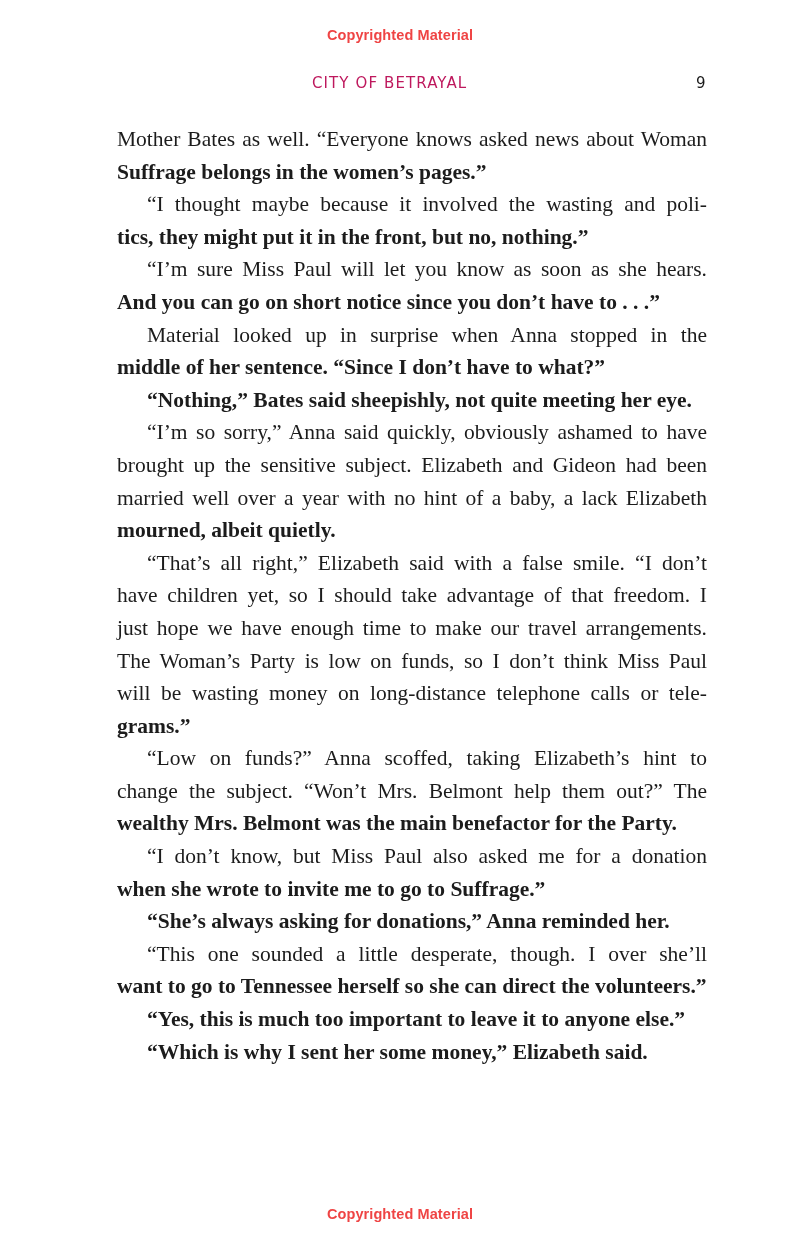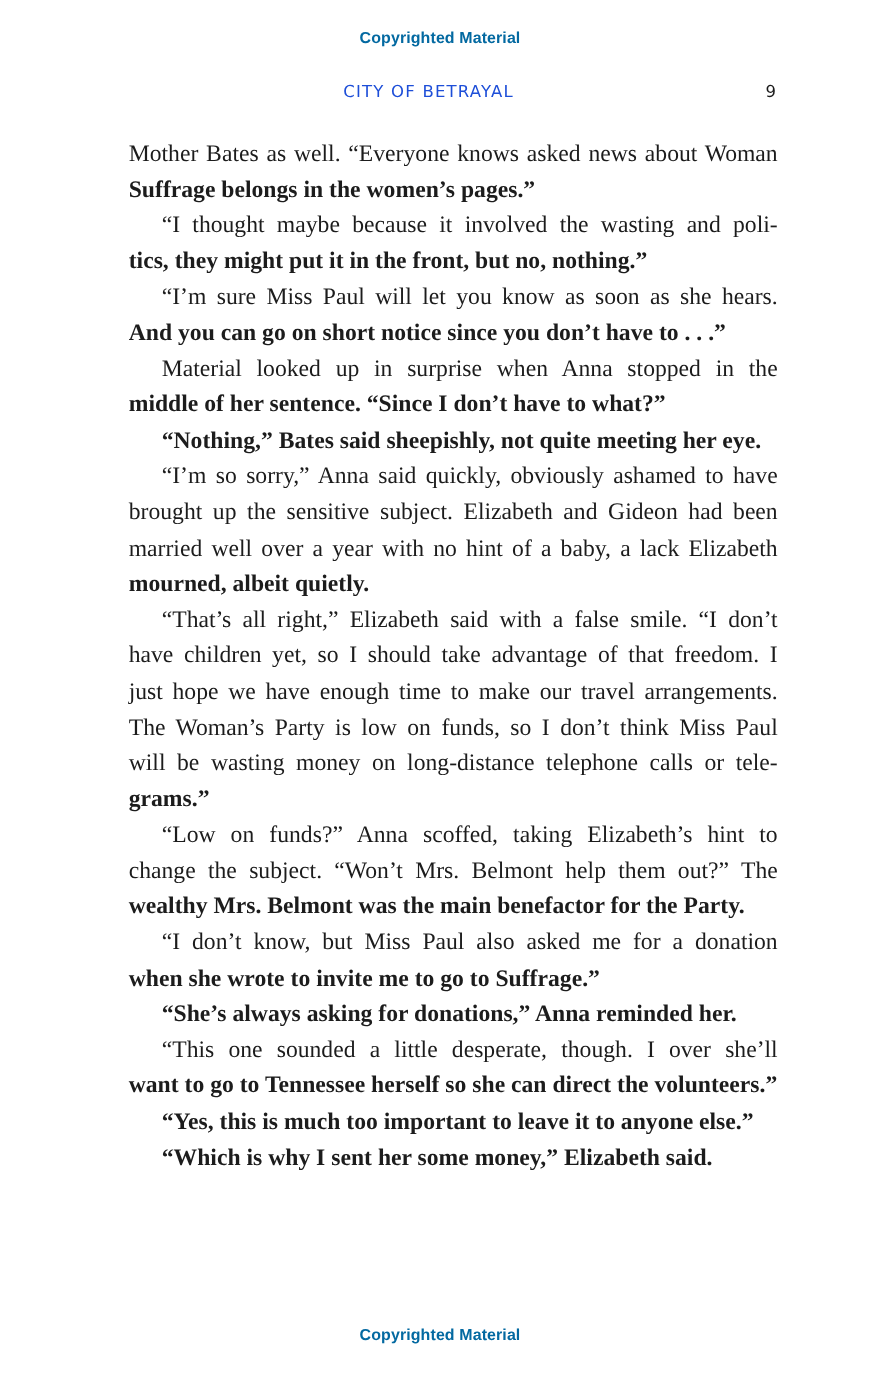--- a/index.html
+++ b/index.html
@@ -14,41 +14,41 @@
       overflow: hidden;
     }
     .watermark {
       position: absolute;
       left: 0;
       width: 800px;
       text-align: center;
       font-family: "Liberation Sans", sans-serif;
       font-weight: bold;
       font-size: 14.5px;
-      color: #0369a1;
+      color: #ef4444;
       letter-spacing: 0.1px;
     }
     .watermark.top { top: 27px; }
     .watermark.bottom { top: 1206px; }
 
     .running-head {
       position: absolute;
       top: 74px;
       left: 0;
       width: 800px;
       height: 22px;
     }
     .running-title {
       position: absolute;
       left: 312px;
       top: 0;
       font-family: "DejaVu Sans", sans-serif;
       font-size: 15px;
       letter-spacing: 1.1px;
-      color: #1d4ed8;
+      color: #be185d;
     }
     .folio {
       position: absolute;
       left: 696px;
       top: 0;
       font-family: "DejaVu Sans", sans-serif;
       font-size: 15px;
       color: #1a1a1a;
     }
 

